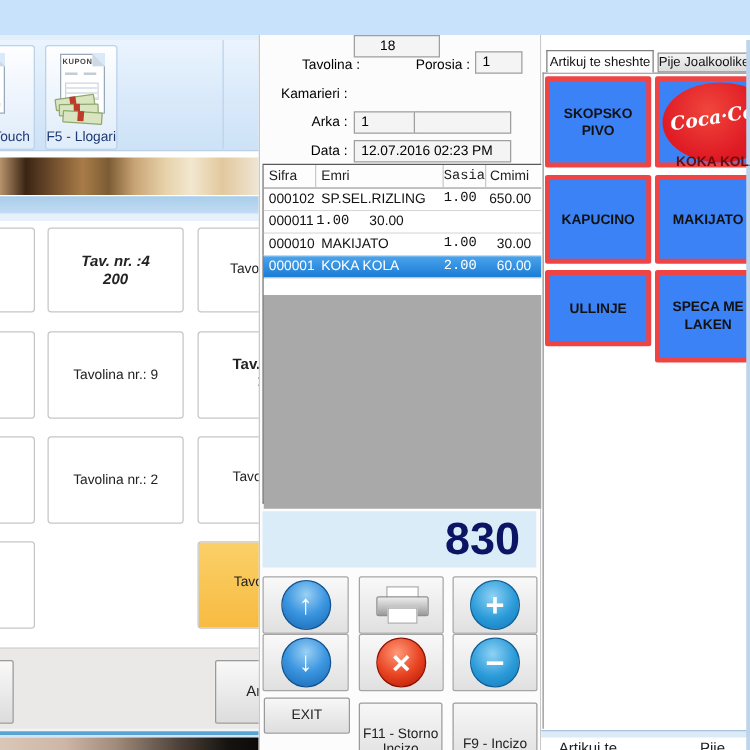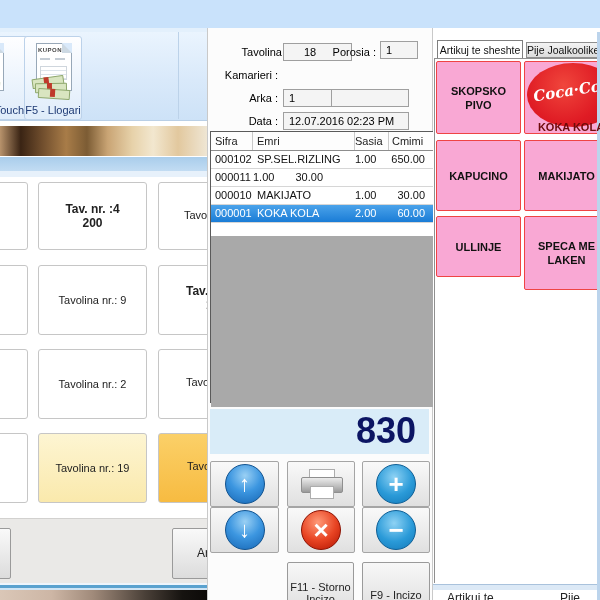--- a/index.html
+++ b/index.html
@@ -50,21 +50,21 @@
   .cpanel{background:#fcfcfc;border-left:1px solid #c9c9c9;border-right:1px solid #c9c9c9;}
   .flabel{font-size:11px;color:#000;text-align:right;line-height:18px;}
   .fbox{background:#f4f4f4;border:1px solid #9f9f9f;font-size:11px;line-height:16px;
         padding:0 5px;color:#000;overflow:hidden;white-space:nowrap;}
   .itable{border:1px solid #5a5a5a;background:#fff;font-size:11px;}
   .trow{display:flex;height:17px;line-height:17px;border-bottom:1px solid #d6d6d6;background:#fff;}
   .thead{display:flex;height:18px;line-height:18px;border-bottom:1px solid #8d8d8d;background:#fdfdfd;color:#222;}
   .thead>div{border-right:1px solid #c9c9c9;}
   .c1{width:42px;padding-left:4px;box-sizing:border-box;}
   .c2{width:102px;padding-left:4px;box-sizing:border-box;}
-  .c3{width:34px;text-align:left;padding-right:21px;box-sizing:border-box;}
+  .c3{width:34px;text-align:left;padding-right:21px;box-sizing:border-box;font-family:Liberation Mono, monospace;}
   .c4{width:39px;text-align:right;padding-right:3px;box-sizing:border-box;}
   .c4h{width:39px;padding-left:3px;box-sizing:border-box;border-right:none!important;}
   .sel{background:linear-gradient(180deg,#4ba3ea 0%,#1a7cd6 100%);color:#fff;}
   .grayfill{background:#a9a9a9;}
   .totalbox{background:#d9ecf8;font-size:36px;font-weight:bold;color:#0c1563;
             text-align:right;line-height:44px;padding-right:13px;box-sizing:border-box;}
   .ctrlbtn{background:linear-gradient(180deg,#f9f9f9 0%,#e0e0e0 100%);border:1px solid #a5a5a5;border-radius:2px;
            display:flex;align-items:center;justify-content:center;}
   .circ{width:38px;height:38px;border-radius:50%;display:flex;align-items:center;justify-content:center;
         color:#fff;font-weight:bold;}
@@ -79,21 +79,21 @@
                 background:linear-gradient(180deg,#ececec 0%,#bdbdbd 60%,#9a9a9a 100%);}
   .printer-front{position:absolute;left:9px;top:17px;width:22px;height:11px;background:#fff;border:1px solid #adadad;}
   .bbtn{background:linear-gradient(180deg,#f7f7f7 0%,#dedede 100%);border:1px solid #9a9a9a;border-radius:2px;
         font-size:11px;color:#222;text-align:center;}
   
   .rpanel{background:#fff;}
   .tab{font-size:10.5px;text-align:center;white-space:nowrap;overflow:hidden;box-sizing:border-box;}
   .tab-active{background:#fff;border:1px solid #7f7f7f;border-bottom:none;line-height:18px;}
   .tab-idle{background:linear-gradient(180deg,#f3f3f3 0%,#dcdcdc 100%);border:1px solid #8f8f8f;line-height:15px;}
   .tabedge{background:#8f8f8f;}
-  .pbtn{background:#f9a8d4;border:1px solid #ef4444;border-radius:2px;display:flex;align-items:center;
+  .pbtn{background:#3b82f6;border:4px solid #ef4444;border-radius:2px;display:flex;align-items:center;
         justify-content:center;text-align:center;font-weight:bold;font-size:11px;color:#111;line-height:14px;
         box-sizing:border-box;padding:2px;}
   .cocaellipse{background:radial-gradient(circle at 40% 35%,#f0463c 0%,#df1b24 55%,#c3121c 100%);
                border-radius:50%;overflow:hidden;}
   .cocascript{font-family:"DejaVu Serif",serif;font-style:italic;font-weight:bold;color:#fff;
               font-size:15px;white-space:nowrap;transform:rotate(-9deg);}
   .kokatxt{font-weight:bold;font-size:11px;color:#6e0a0a;text-align:center;white-space:nowrap;}
   .rstrip{background:#dce9f6;border-top:1px solid #a9c2dc;}
   .cutlabel{font-size:12px;color:#222;white-space:nowrap;}
   .winedge{background:#bcd4ec;}
@@ -113,21 +113,21 @@
       <div class="abs" style="left:16px;top:4px;width:44px;height:56px;">
         <div class="kdoc" style="left:5px;top:2px;">
             <div class="kfold"></div>
           </div>
 
         <div class="bill" style="left:5px;top:40px;transform:rotate(3deg);"></div>
       </div>
       <div class="rlabel" style="text-align:right;padding-right:3px;">Touch</div>
     </div>
 
-    <div class="abs rbtn" style="left:24px;top:4px;width:56px;height:82px;">
+    <div class="abs rbtn" style="left:36px;top:4px;width:56px;height:82px;">
       <div class="abs" style="left:6px;top:4px;width:44px;height:60px;">
         <div class="kdoc" style="left:5px;top:2px;">
           <div class="kfold"></div>
           <div class="ktitle">KUPON</div>
           <div class="kline" style="left:3px;top:14px;width:10px;"></div>
           <div class="kline" style="left:18px;top:14px;width:10px;"></div>
           <div class="kgrid"></div>
         </div>
         <div class="bill" style="left:1px;top:36px;transform:rotate(-8deg);"></div>
         <div class="bill" style="left:4px;top:42px;transform:rotate(-1deg);"></div>
@@ -142,41 +142,36 @@
   <div class="abs bluestrip" style="left:0;top:157px;width:207px;height:14px;"></div>
   <div class="abs bluestrip2" style="left:0;top:171px;width:207px;height:6px;"></div>
 
   <div class="abs" style="left:0;top:177px;width:207px;height:341px;background:#fff;">
 
     <div class="abs gridbtn" style="left:-42px;top:5px;width:68px;height:66px;"></div>
     <div class="abs gridbtn" style="left:-42px;top:88px;width:68px;height:68px;"></div>
     <div class="abs gridbtn" style="left:-42px;top:172px;width:68px;height:68px;"></div>
     <div class="abs gridbtn" style="left:-42px;top:256px;width:68px;height:68px;"></div>
 
-    <div class="abs gridbtn" style="left:38px;top:5px;width:107px;height:66px;">
+    <div class="abs gridbtn" style="left:38px;top:5px;width:107px;height:66px;font-style:italic;">
       <div class="gb-center gb-bold">
         <span>Tav. nr. :4</span>
         <span>200</span>
       </div>
     </div>
     <div class="abs gridbtn" style="left:38px;top:88px;width:107px;height:68px;">
       <div class="gb-center">
           <span>Tavolina nr.: 9</span>
         </div>
     </div>
     <div class="abs gridbtn" style="left:38px;top:172px;width:107px;height:68px;">
       <div class="gb-center">
           <span>Tavolina nr.: 2</span>
         </div>
     </div>
-    <div class="abs gridbtn ylw" style="left:38px;top:256px;width:107px;height:68px;">
-      <div class="gb-center">
-          <span>Tavolina nr.: 19</span>
-        </div>
-    </div>
 
     <div class="abs gridbtn" style="left:158px;top:5px;width:104px;height:66px;">
       <div class="abs" style="left:25px;top:26px;font-size:11px;">Tavol</div>
     </div>
     <div class="abs gridbtn" style="left:158px;top:88px;width:104px;height:68px;">
       <div class="abs gb-bold" style="left:27px;top:18px;">Tav.</div>
       <div class="abs gb-bold" style="left:47px;top:32px;">1</div>
     </div>
     <div class="abs gridbtn" style="left:158px;top:172px;width:104px;height:68px;">
       <div class="abs" style="left:27px;top:26px;font-size:11px;">Tavoli</div>
@@ -193,21 +188,21 @@
     </div>
   </div>
   <div class="abs blueline1" style="left:0;top:583px;width:207px;height:2px;"></div>
   <div class="abs blueline2" style="left:0;top:585px;width:207px;height:3px;"></div>
   <div class="abs blueline3" style="left:0;top:588px;width:207px;height:2px;"></div>
   <div class="abs photoband" style="left:0;top:590px;width:207px;height:10px;"></div>
 
   <div class="abs cpanel" style="left:207px;top:28px;width:226px;height:572px;box-sizing:border-box;">
 
     <div class="abs flabel" style="left:10px;top:15px;width:70px;">Tavolina :</div>
-    <div class="abs fbox" style="left:75px;top:15px;width:42px;height:16px;padding-left:20px;">18</div>
+    <div class="abs fbox" style="left:75px;top:0;width:42px;height:16px;padding-left:20px;">18</div>
     <div class="abs flabel" style="left:120px;top:15px;width:48px;">Porosia :</div>
     <div class="abs fbox" style="left:172px;top:13px;width:26px;height:16px;">1</div>
 
     <div class="abs flabel" style="left:0px;top:38px;width:70px;">Kamarieri :</div>
 
     <div class="abs flabel" style="left:10px;top:61px;width:60px;">Arka :</div>
     <div class="abs fbox" style="left:75px;top:61px;width:42px;height:16px;">1</div>
     <div class="abs fbox" style="left:123px;top:61px;width:66px;height:16px;"></div>
 
     <div class="abs flabel" style="left:10px;top:84px;width:60px;">Data :</div>
@@ -265,20 +260,21 @@
     <div class="abs ctrlbtn" style="left:2px;top:479px;width:67px;height:44px;">
       <div class="circ circ-nav">↓</div>
     </div>
     <div class="abs ctrlbtn" style="left:79px;top:479px;width:66px;height:44px;">
       <div class="circ circ-x">×</div>
     </div>
     <div class="abs ctrlbtn" style="left:154px;top:479px;width:66px;height:44px;">
       <div class="circ circ-pm">−</div>
     </div>
 
+    <div class="abs bbtn" style="left:3px;top:530px;width:67px;height:27px;line-height:27px;">EXIT</div>
     <div class="abs bbtn" style="left:79px;top:534px;width:65px;height:50px;">
       <div style="padding-top:18px;line-height:12px;">
         <span>F11 - Storno</span><br>
         <span>Incizo</span>
       </div>
     </div>
     <div class="abs bbtn" style="left:154px;top:534px;width:66px;height:50px;">
       <div style="padding-top:26px;line-height:12px;">F9 - Incizo</div>
     </div>
   </div>

